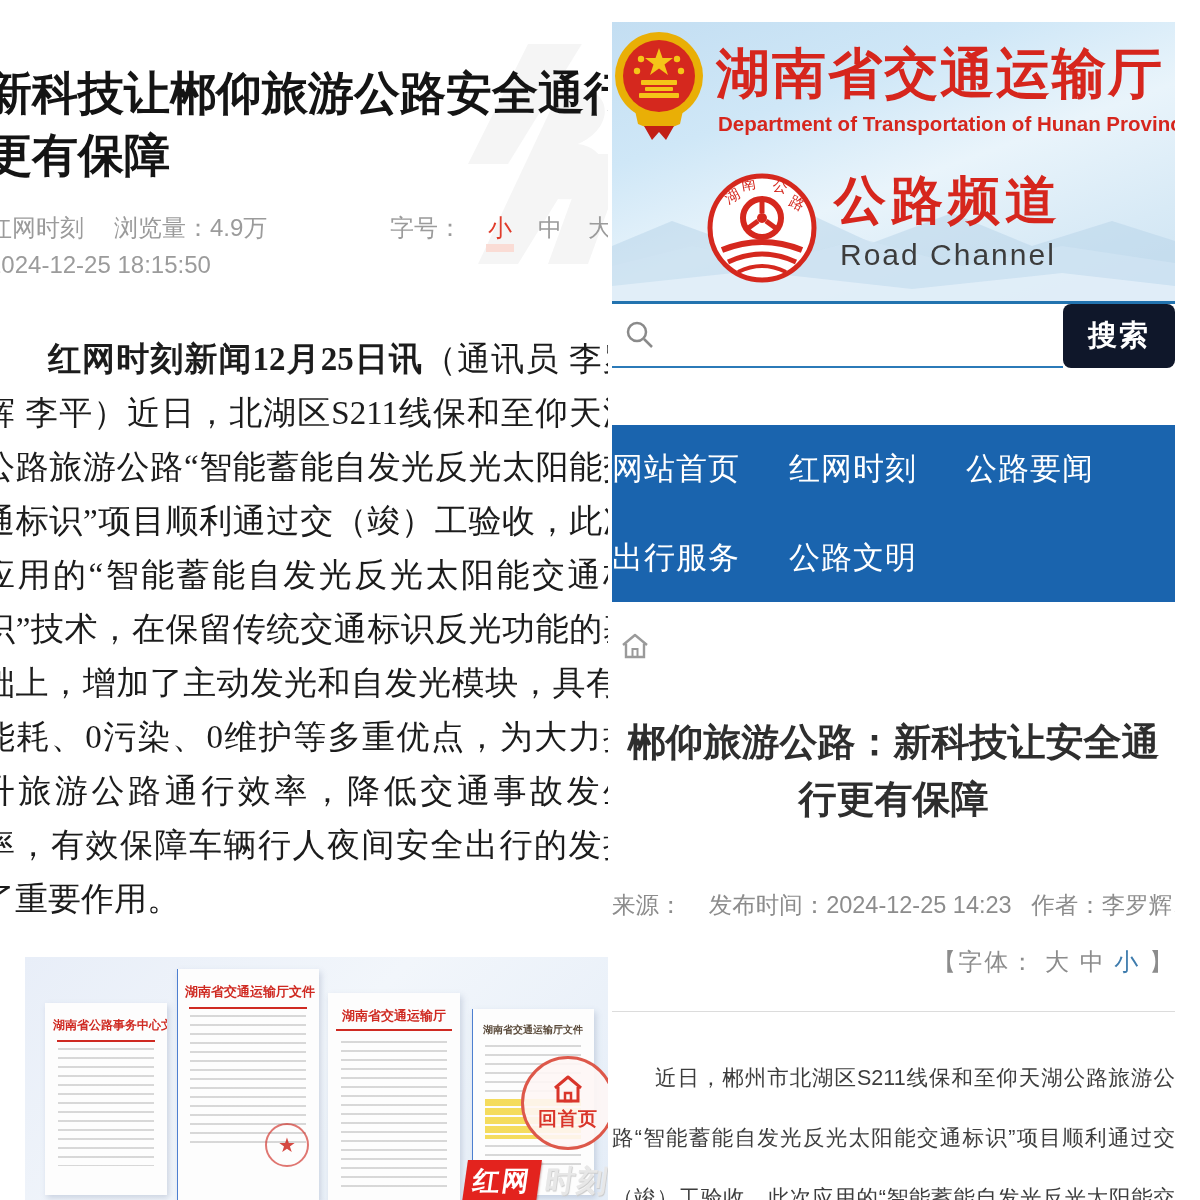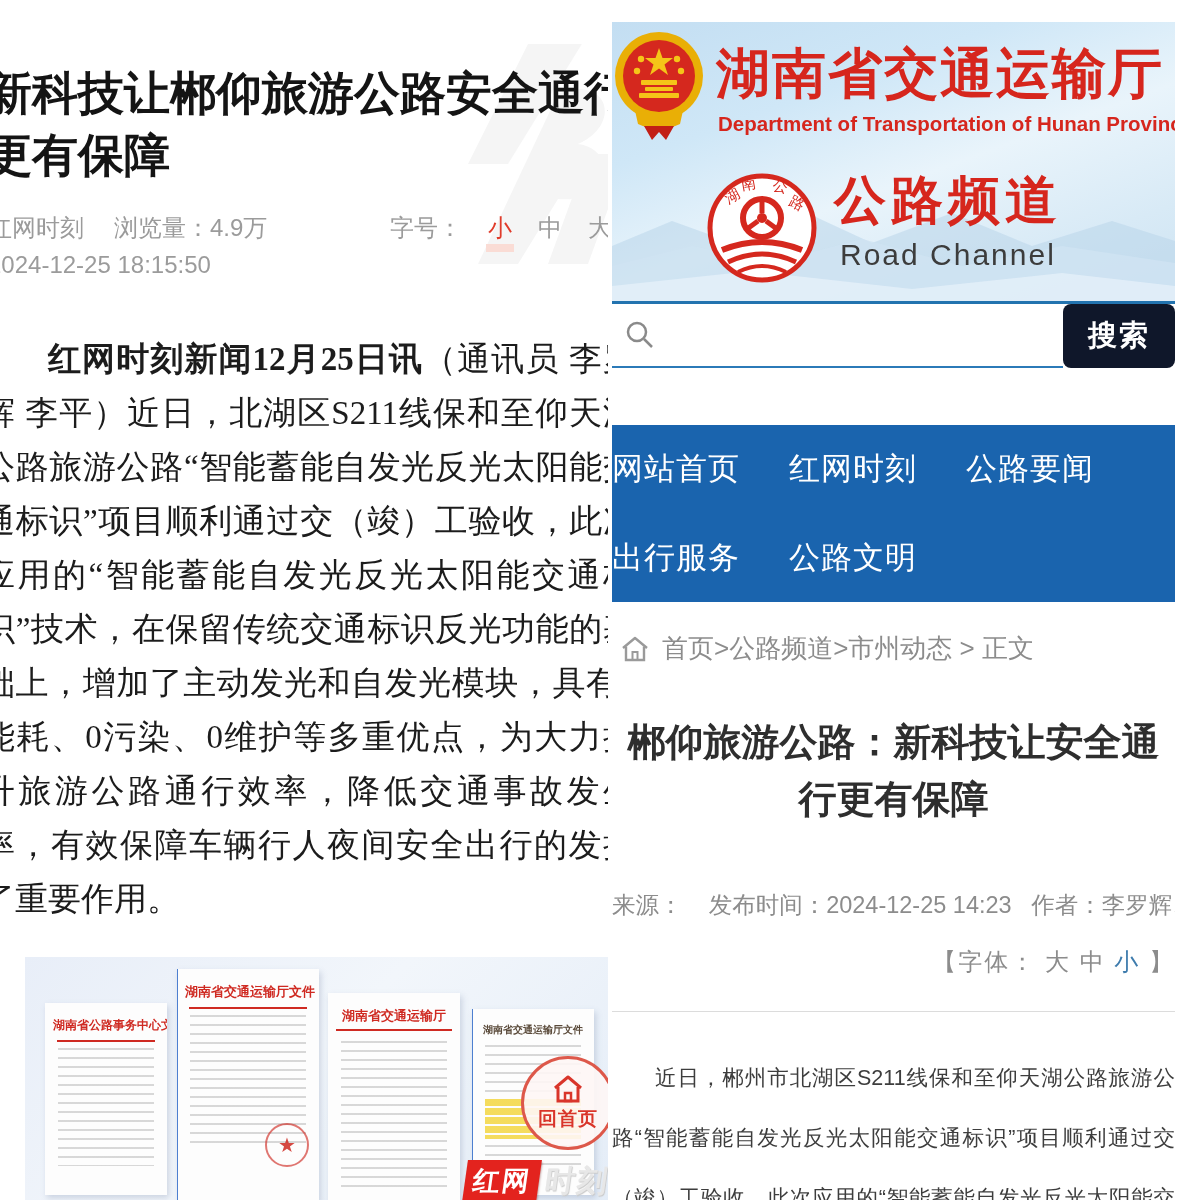--- a/index.html
+++ b/index.html
@@ -292,21 +292,20 @@
       <div class="nav-item">出行服务</div>
       <div class="nav-item">公路文明</div>
     </div>
 
     <div class="breadcrumb">
       <svg width="30" height="30" viewBox="0 0 30 30">
         <path d="M3 14 L15 4 L27 14" fill="none" stroke="#9a9a9a" stroke-width="2.4" stroke-linejoin="round"></path>
         <path d="M6 12.5 L6 26 L24 26 L24 12.5" fill="none" stroke="#9a9a9a" stroke-width="2.4"></path>
         <rect x="12.5" y="18" width="5" height="8" fill="none" stroke="#9a9a9a" stroke-width="2"></rect>
       </svg>
-      <span>首页&gt;公路频道&gt;市州动态 &gt; 正文</span>
     </div>
 
     <h2 class="rp-title">郴仰旅游公路：新科技让安全通行更有保障</h2>
 
     <div class="rp-meta">
       <span>来源：</span>
       <span>&nbsp;&nbsp;</span>
       <span>发布时间：</span><span>2024-12-25 14:23</span>
       <span>&nbsp;</span>
       <span>作者：</span><span>李罗辉、李平</span>

